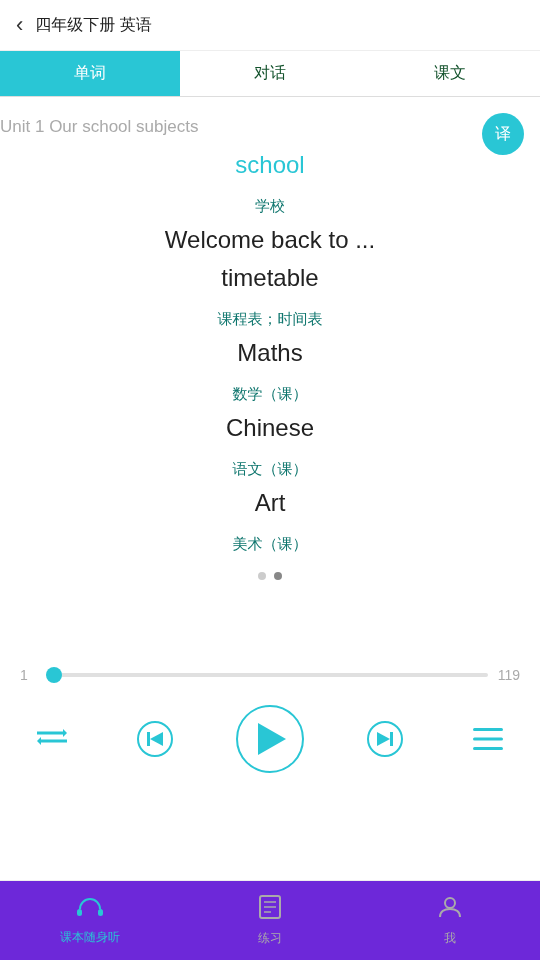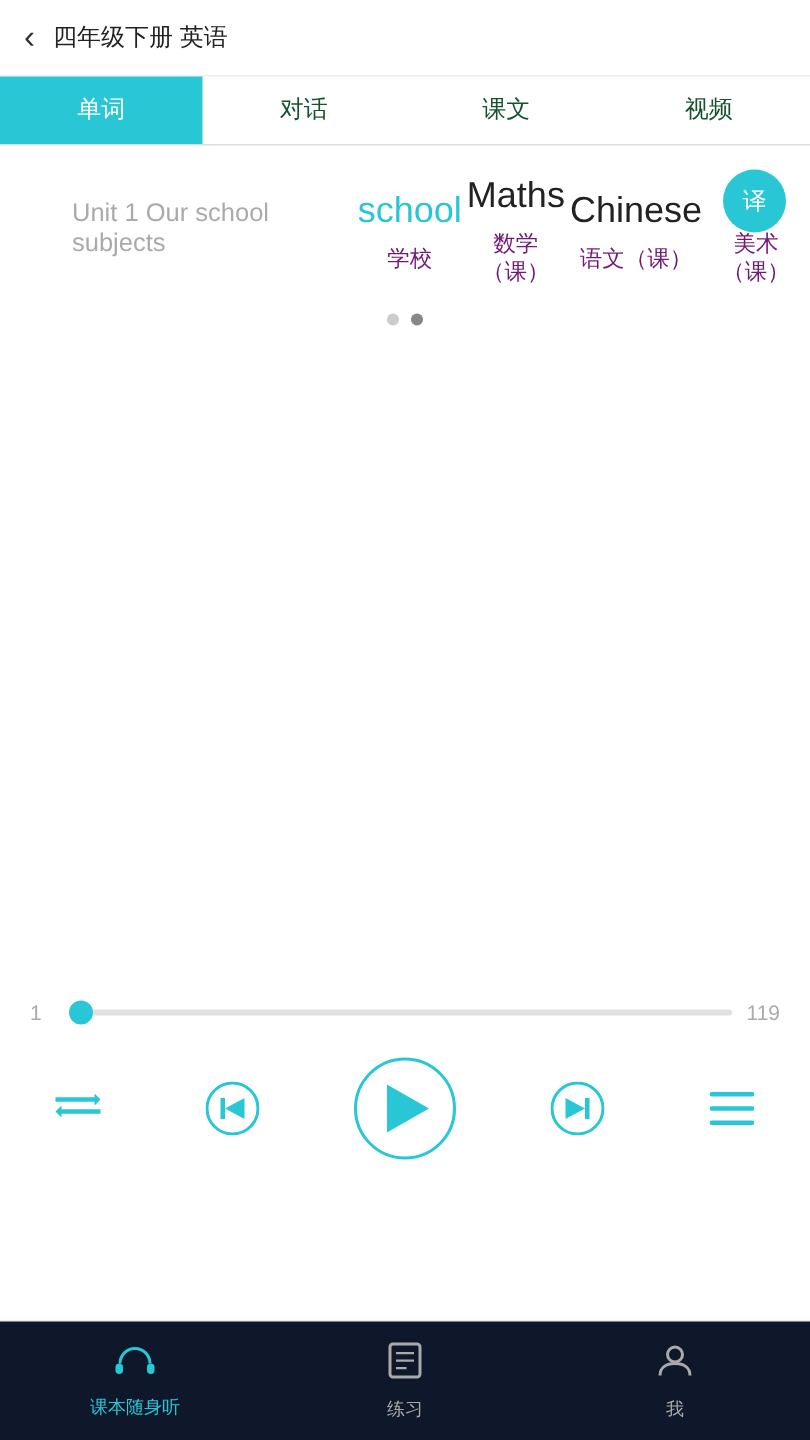--- a/index.html
+++ b/index.html
@@ -76,46 +76,44 @@
       align-items: center;
       justify-content: center;
       font-size: 16px;
       cursor: pointer;
       z-index: 10;
     }
 
     
     .word-list {
       display: flex;
-      flex-direction: row;
-      align-items: center;
+      flex-direction: column;
       width: 100%;
-      padding-left: 48px;
     }
     .unit-title {
       font-size: 17px;
       color: #aaa;
       margin-bottom: 14px;
     }
     .word-entry {
       text-align: center;
       margin-bottom: 10px;
     }
     .word-en {
       font-size: 24px;
       color: #222;
       font-weight: 400;
     }
     .word-en.blue {
       color: #29c6d5;
     }
     .word-cn {
       font-size: 15px;
-      color: #701a75;
-      margin-top: 8px;
+      color: #0f766e;
+      margin-top: 18px;
     }
 
     
     .dots {
       display: flex;
       justify-content: center;
       gap: 8px;
       margin-top: 8px;
     }
     .dot {
@@ -199,21 +197,21 @@
     
     .bottom-nav {
       position: absolute;
       bottom: 0;
       left: 0;
       width: 540px;
       height: 80px;
       border-top: 1px solid #eee;
       display: flex;
       align-items: center;
-      background: #0f172a;
+      background: #6d28d9;
     }
     .nav-item {
       flex: 1;
       display: flex;
       flex-direction: column;
       align-items: center;
       justify-content: center;
       gap: 4px;
       cursor: pointer;
     }
@@ -235,35 +233,39 @@
 
 <div class="header">
   <span class="back-btn">‹</span>
   <span class="header-title">四年级下册 英语</span>
 </div>
 
 <div class="tabs">
   <div class="tab active">单词</div>
   <div class="tab">对话</div>
   <div class="tab">课文</div>
-  <div class="tab">视频</div>
 </div>
 
 <div class="content">
 
   <div class="translate-btn">译</div>
 
   <div class="word-list">
     <div class="unit-title">Unit 1 Our school subjects</div>
 
     <div class="word-entry">
       <div class="word-en blue">school</div>
       <div class="word-cn">学校</div>
     </div>
     <div class="word-entry">
+      <div class="word-en">Welcome back to ...</div>
+    </div>
+    <div class="word-entry">
+      <div class="word-en">timetable</div>
+      <div class="word-cn">课程表；时间表</div>
     </div>
     <div class="word-entry">
       <div class="word-en">Maths</div>
       <div class="word-cn">数学（课）</div>
     </div>
     <div class="word-entry">
       <div class="word-en">Chinese</div>
       <div class="word-cn">语文（课）</div>
     </div>
     <div class="word-entry">

